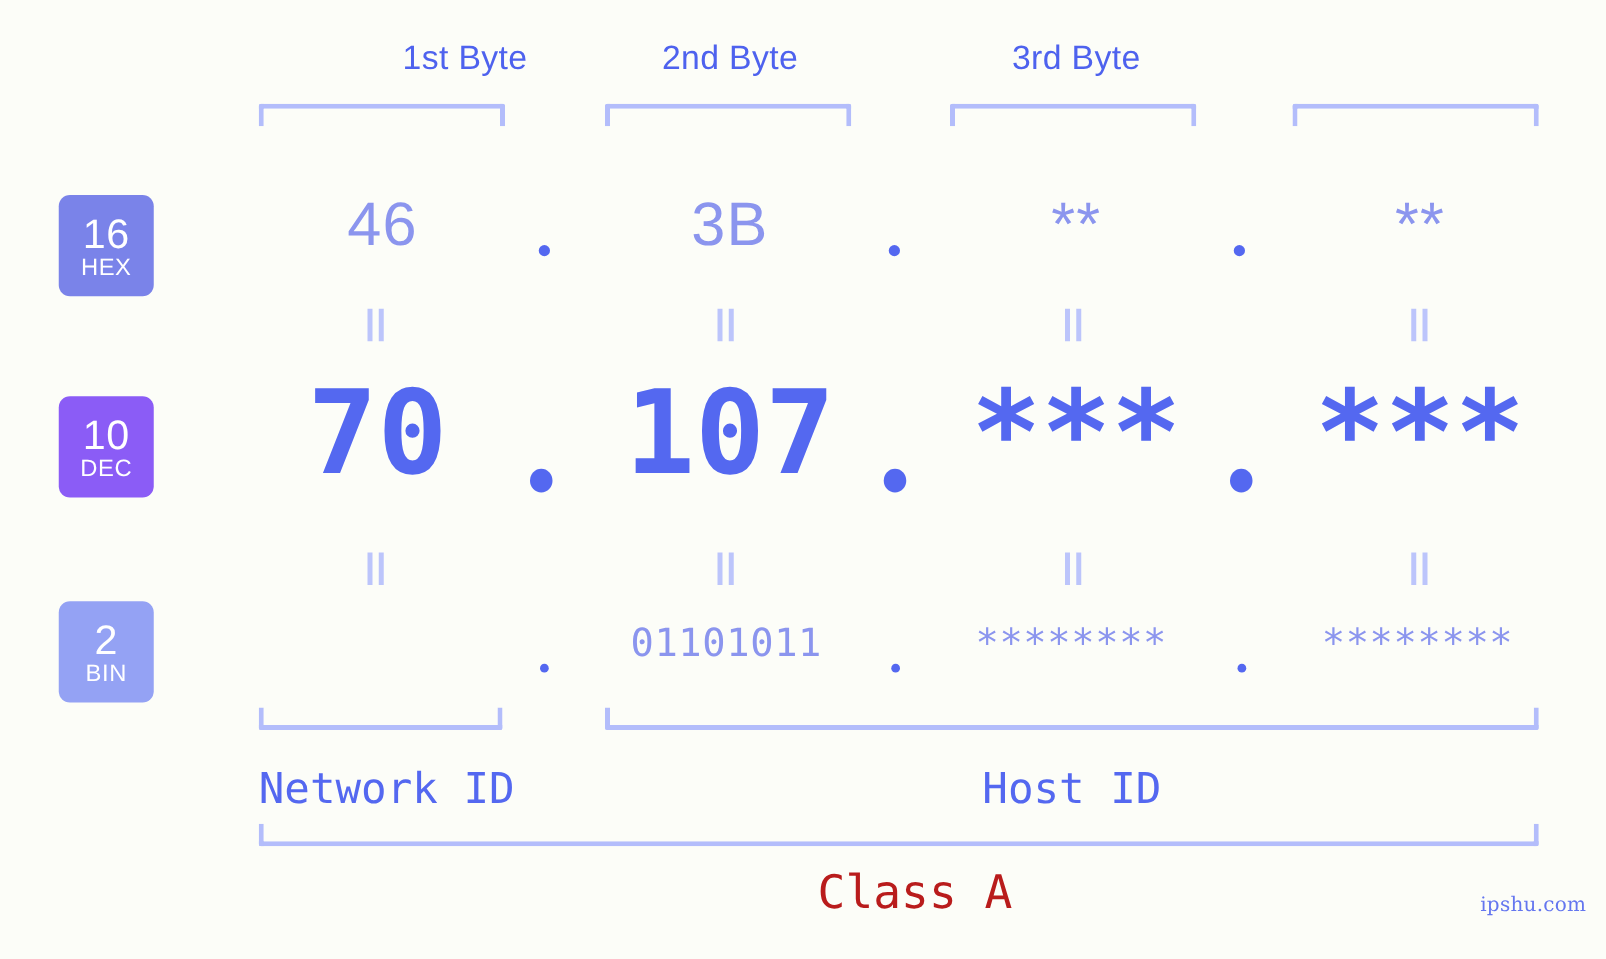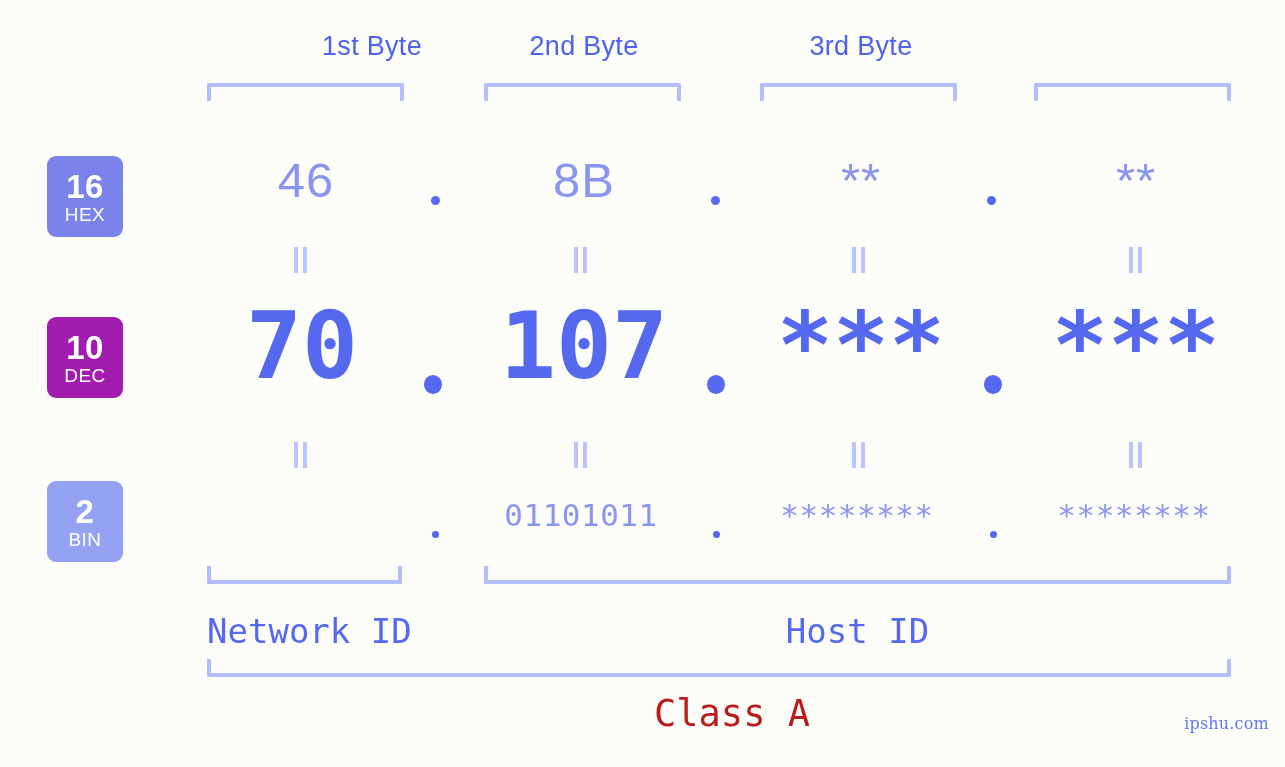--- a/index.html
+++ b/index.html
@@ -65,31 +65,31 @@
     color: #ffffff;
     display: flex;
     flex-direction: column;
     align-items: center;
     justify-content: center;
     font-family: "Liberation Sans", sans-serif;
     line-height: 1;
   }
   .badge .num {
     font-size: 33px;
-    font-weight: 700;
+    font-weight: 400;
     letter-spacing: 0.5px;
     margin-bottom: 2px;
   }
   .badge .abbr {
     font-size: 19px;
     font-weight: 400;
     letter-spacing: 0.5px;
   }
   #badge-hex { top: 156px; background: #7a83e9; }
-  #badge-dec { top: 317px; background: #a21caf; }
+  #badge-dec { top: 317px; background: #8b5cf6; }
   #badge-bin { top: 481px; background: #94a2f4; }
 
   
   .val {
     position: absolute;
     text-align: center;
     white-space: nowrap;
     line-height: 1;
   }
 
@@ -221,21 +221,21 @@
     <span class="num">10</span>
     <span class="abbr">DEC</span>
   </div>
   <div class="badge" id="badge-bin">
     <span class="num">2</span>
     <span class="abbr">BIN</span>
   </div>
 
   <div class="val hex-val" style="left:190px;width:232px;">46</div>
   <div class="hex-dot" style="left:431px;"></div>
-  <div class="val hex-val" style="left:470px;width:228px;">8B</div>
+  <div class="val hex-val" style="left:470px;width:228px;">3B</div>
   <div class="hex-dot" style="left:711px;"></div>
   <div class="val hex-val" style="left:748px;width:226px;">**</div>
   <div class="hex-dot" style="left:987px;"></div>
   <div class="val hex-val" style="left:1022px;width:228px;">**</div>
 
   <div class="eq" style="left:292px;top:247px;">
     <i class="l"></i>
       <i class="r"></i>
   </div>
   <div class="eq" style="left:572px;top:247px;">

